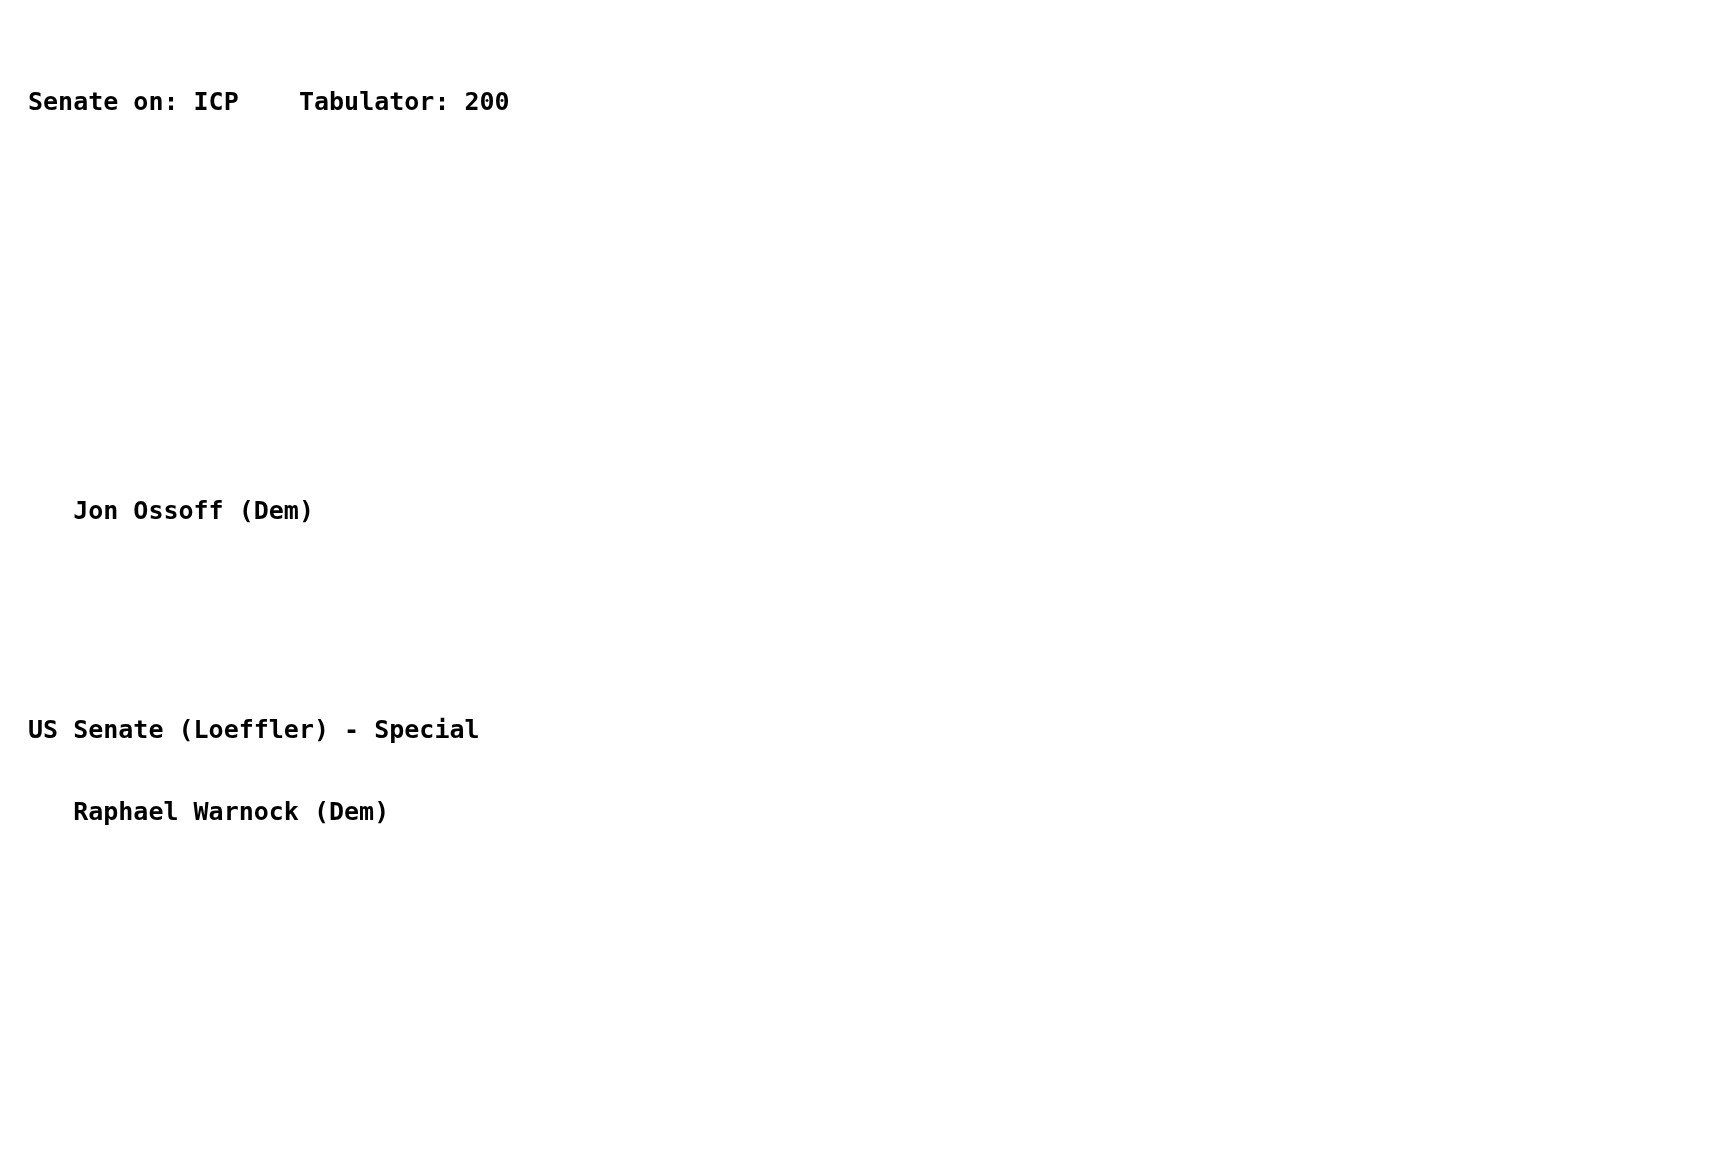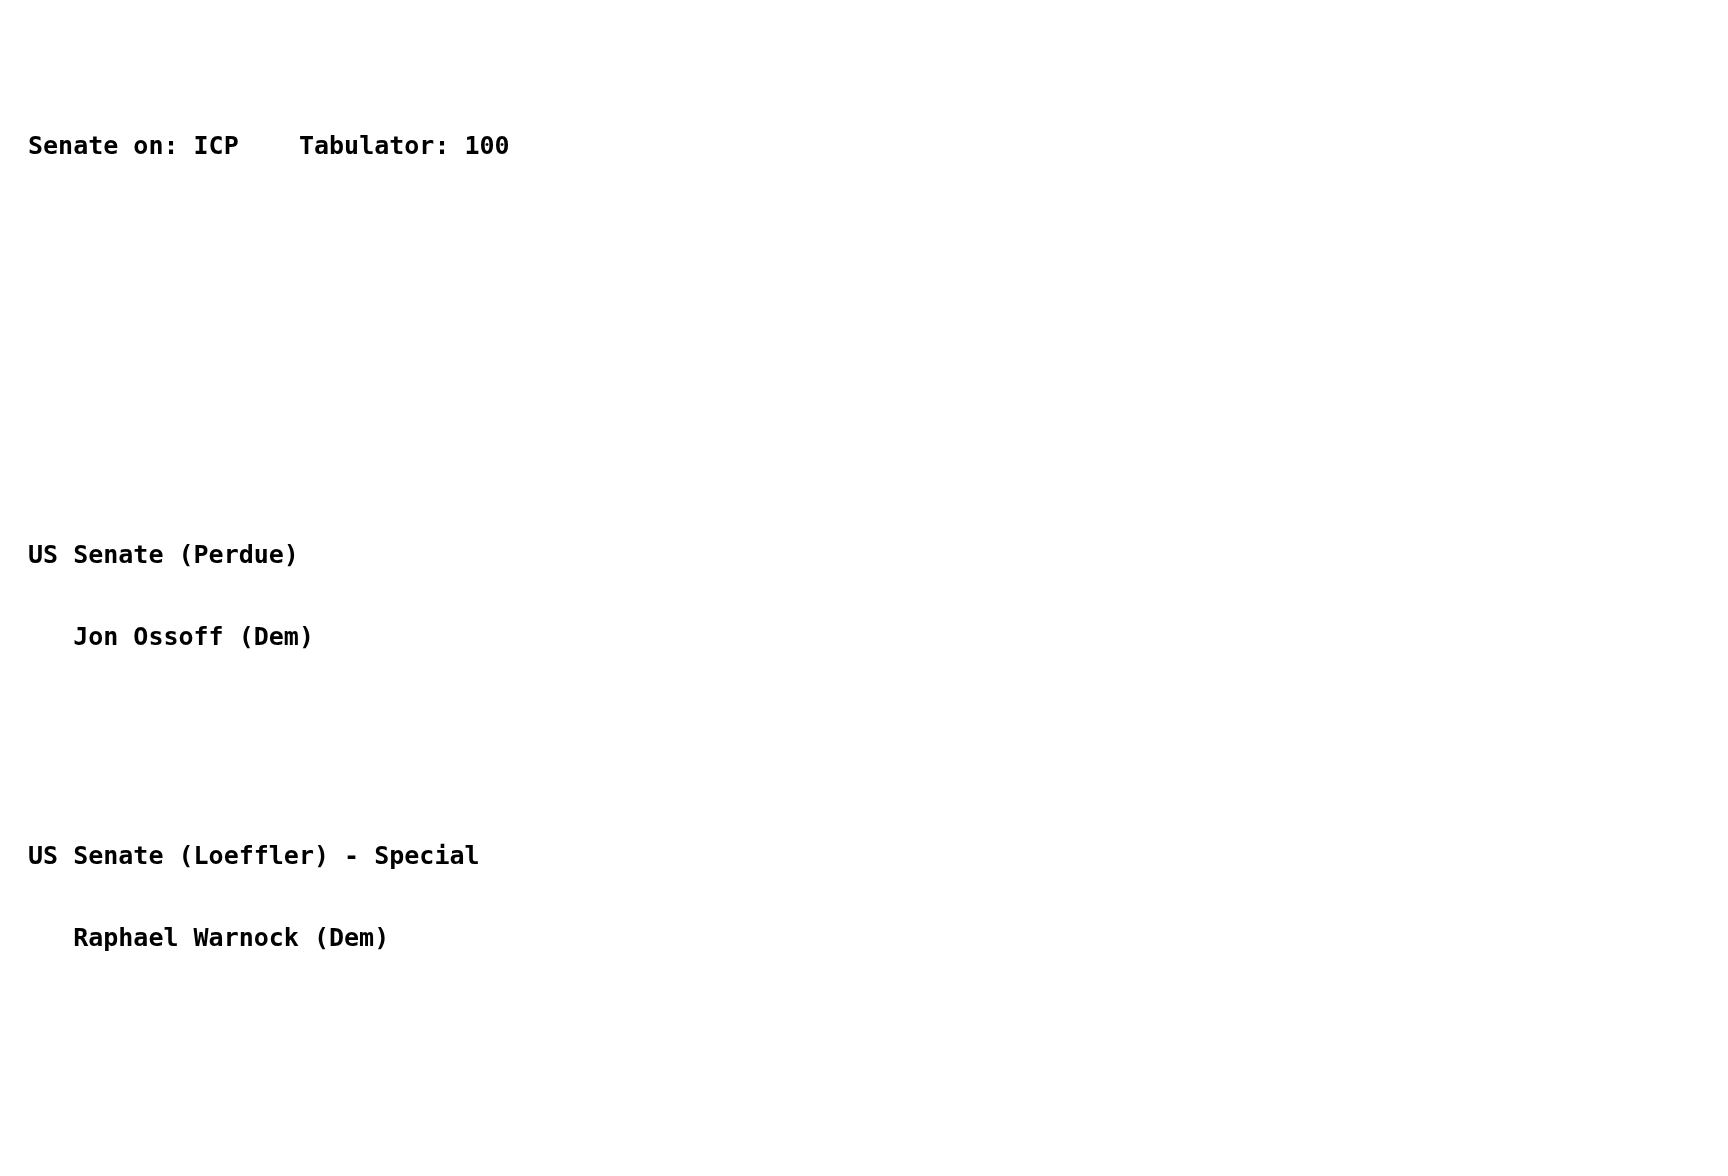--- a/index.html
+++ b/index.html
@@ -21,43 +21,42 @@
     line-height: 27.3px;
     color: #000000;
     padding: 6px 0 0 28px;
     white-space: pre;
   }
   .hline { white-space: pre; }
   .field {
     display: inline-block;
     white-space: pre;
   }
-  .val-right { text-align: right; margin-top: 44px; }
+  .val-right { text-align: right; }
   .w4  { width: 4ch; }
   .w7  { width: 7ch; }
   .gap4 { width: 4ch; }
   .contest-list { margin-top: 27.3px; }
   .contest-title { white-space: pre; }
   .contest-selection { white-space: pre; padding-left: 3ch; }
 </style>
 </head>
 <body>
 
 <div class="page">
   <div class="report">
 
-    <div class="hline"><span class="field">Senate on:</span><span class="field val-right w4">ICP</span><span class="field gap4"></span><span class="field">Tabulator:</span><span class="field val-right w4">100</span></div>
+    <div class="hline"><span class="field">Senate on:</span><span class="field val-right w4">ICP</span><span class="field gap4"></span><span class="field">Tabulator:</span><span class="field val-right w4">200</span></div>
 
 
     <div class="contest-list">
   <div>
   </div>
 
   <div>
-    <div class="contest-title">US Senate (Perdue)</div>
     <div class="contest-selection">Jon Ossoff (Dem)</div>
   </div>
 
   <div>
     <div class="contest-title">US Senate (Loeffler) - Special</div>
     <div class="contest-selection">Raphael Warnock (Dem)</div>
   </div>
 
   
 

